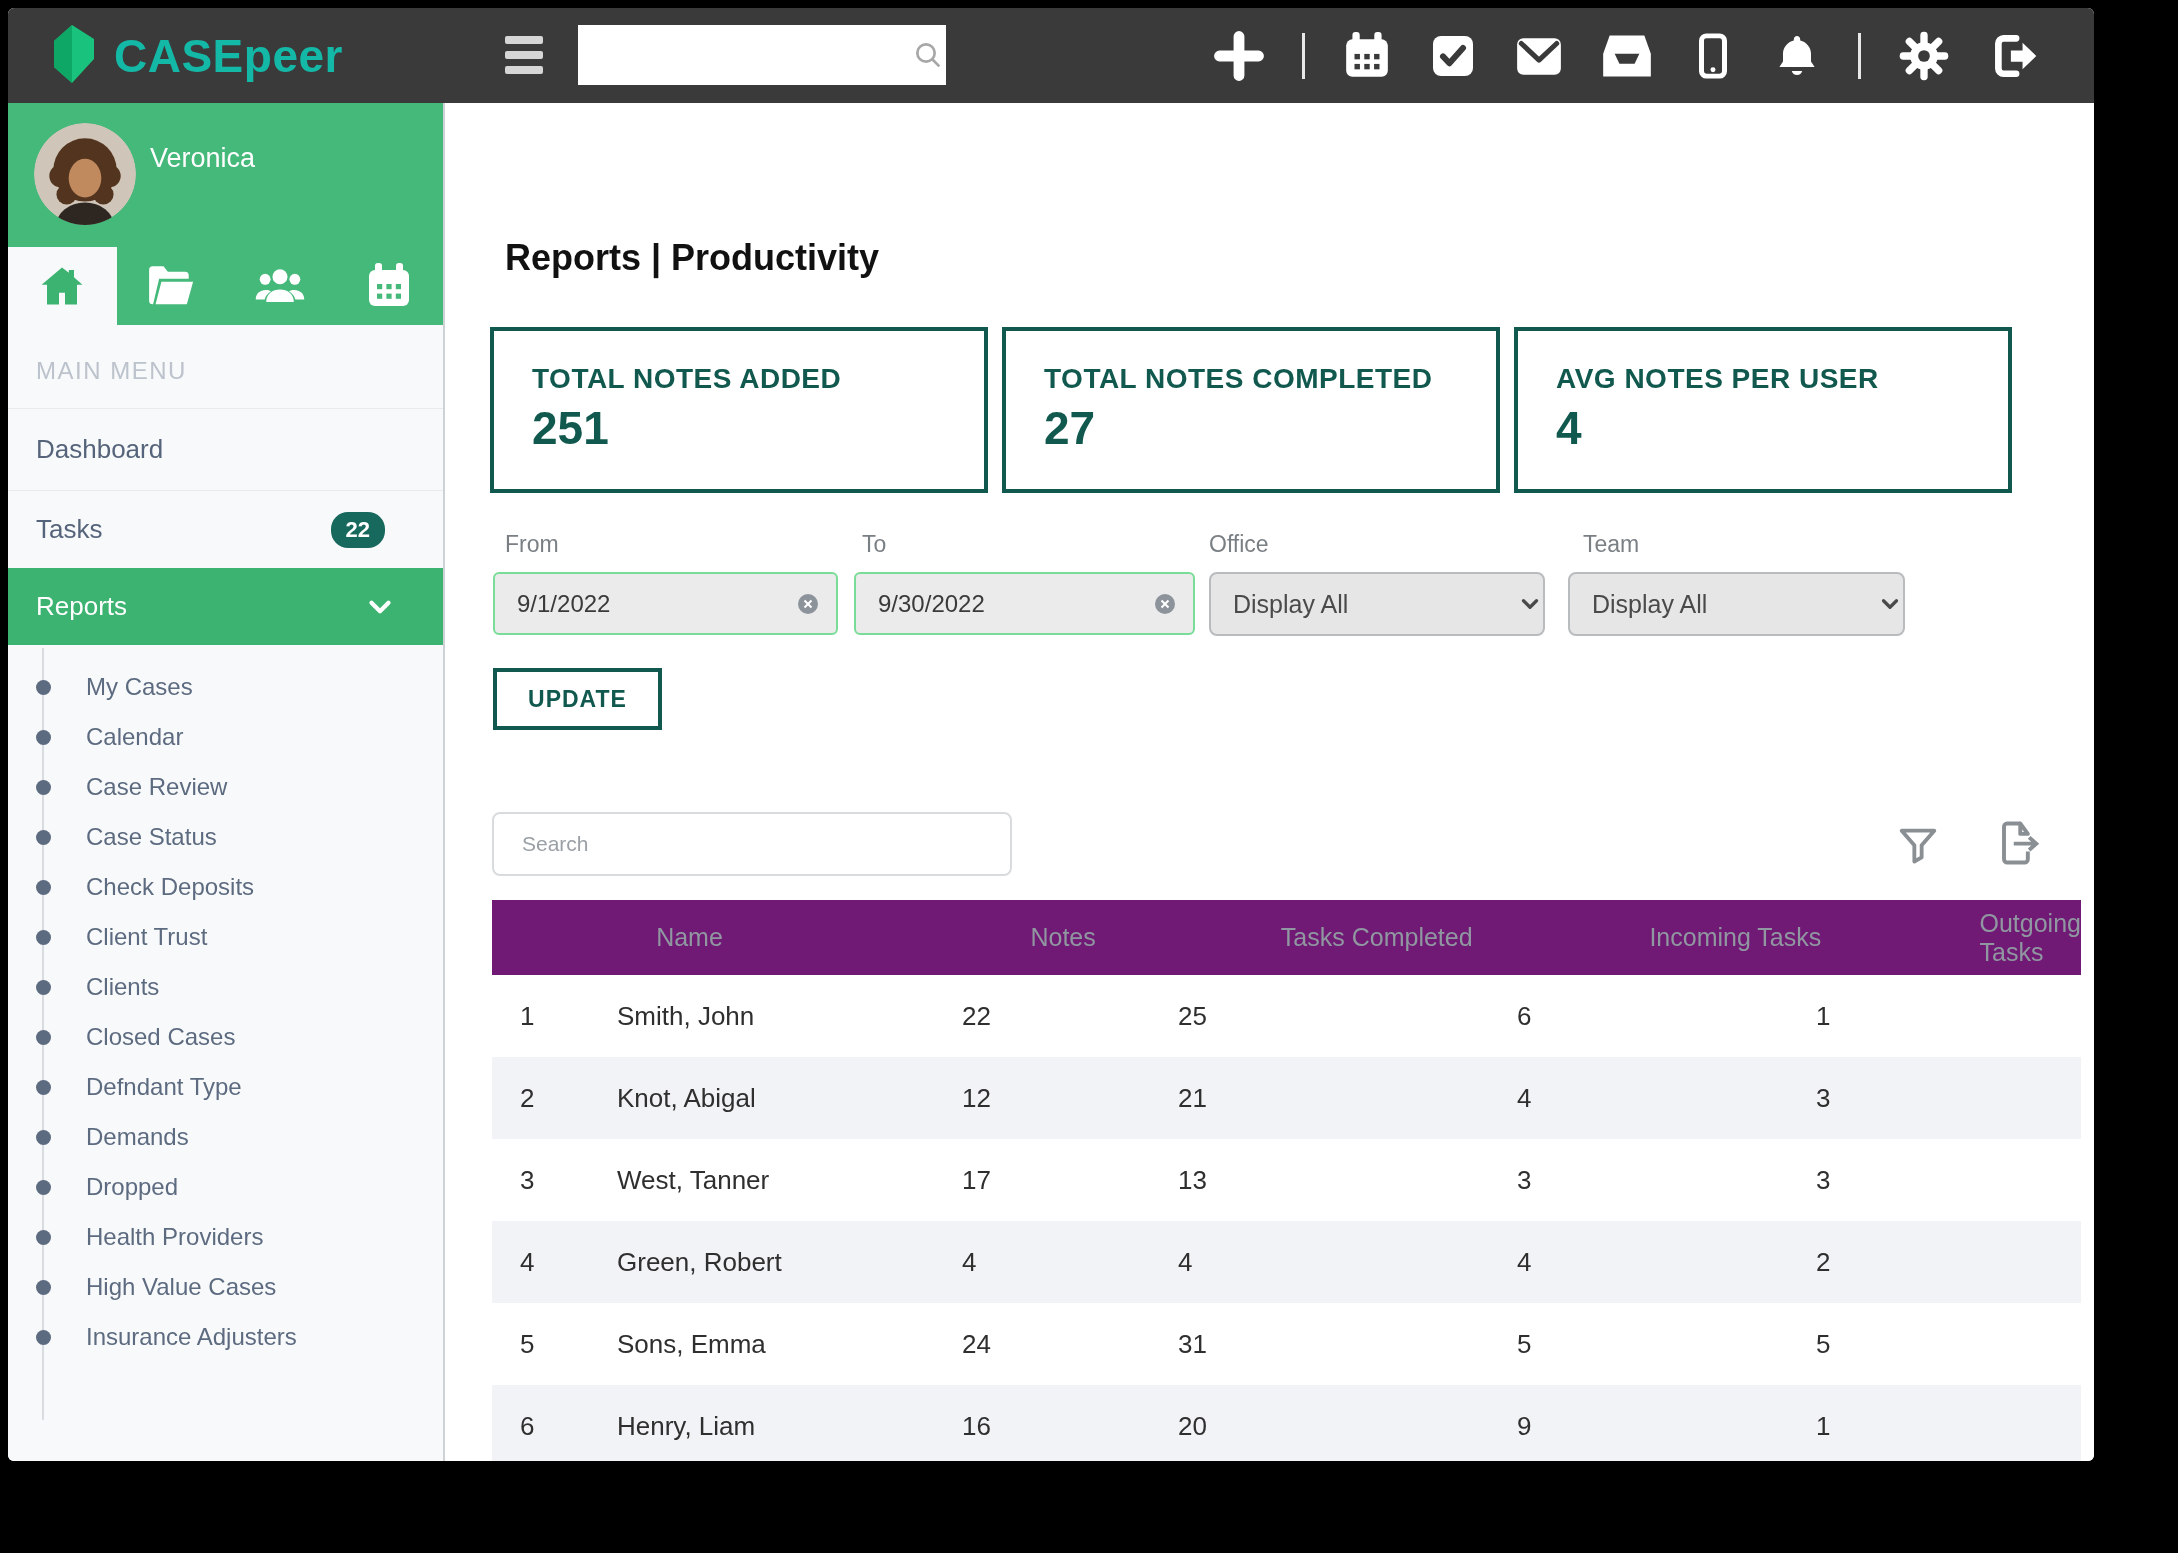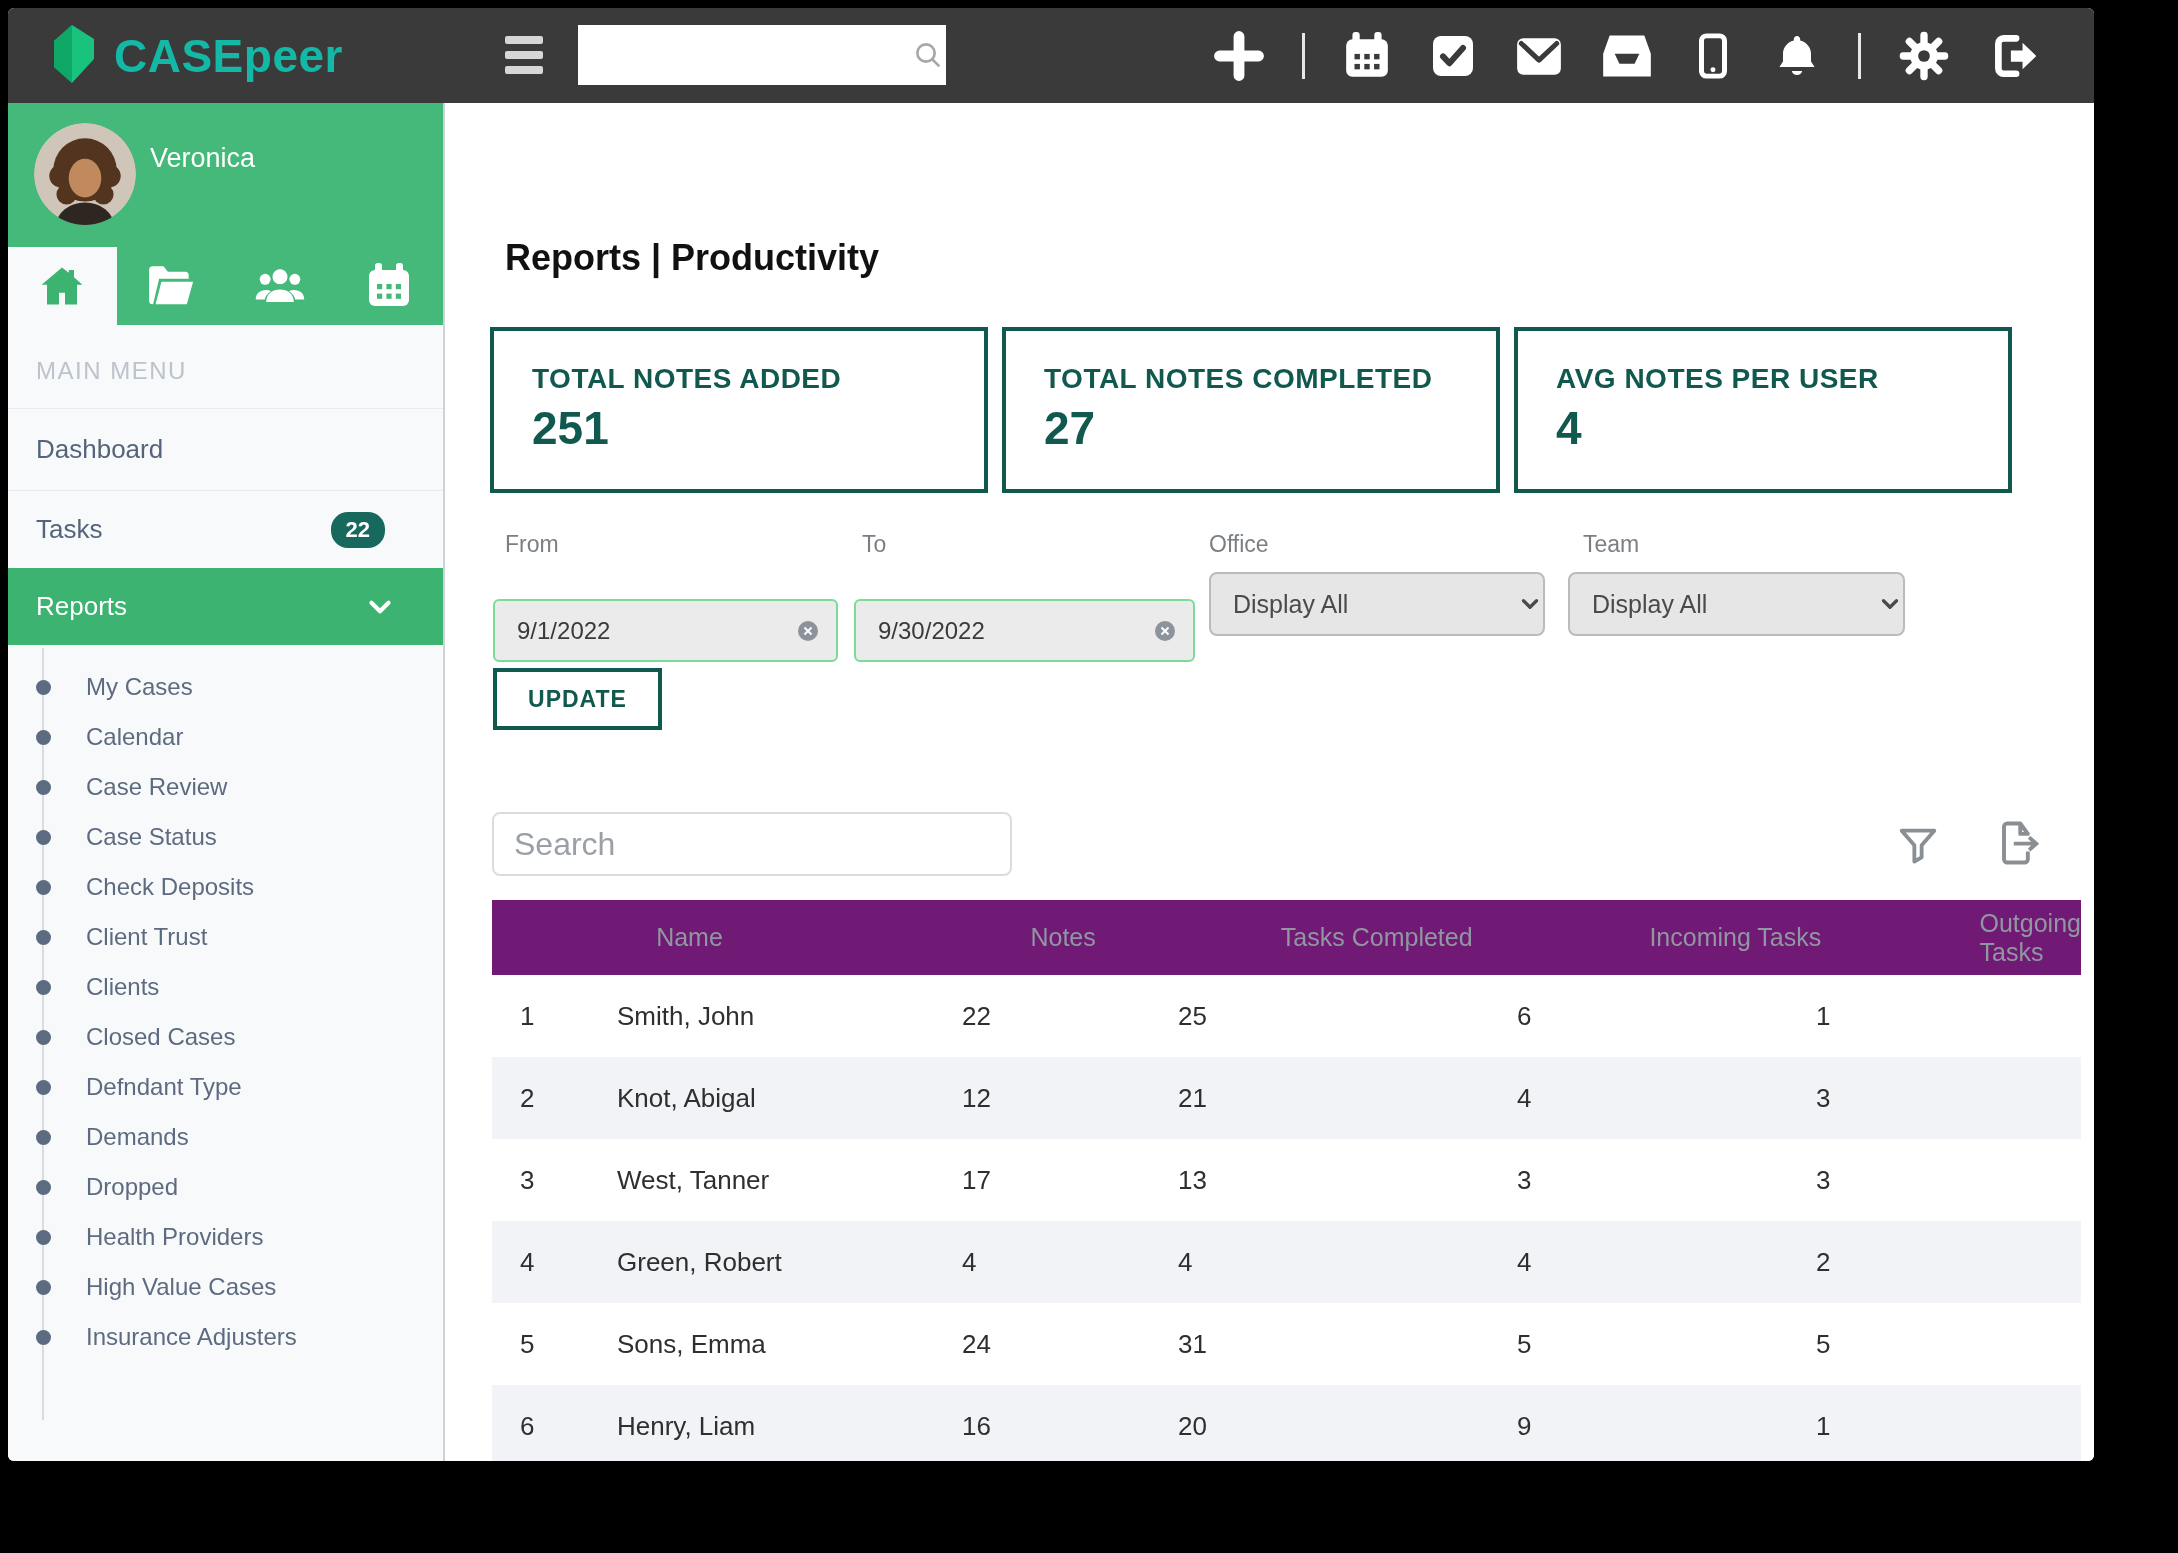--- a/index.html
+++ b/index.html
@@ -37,29 +37,29 @@
   .submenu-item .lbl{margin-left:35px;font-size:24px;color:#5d6b80;}
   
   .main{position:absolute;left:437px;top:95px;width:1649px;height:1358px;background:#fff;}
   .page-title{position:absolute;left:60px;top:135px;height:40px;line-height:40px;font-size:36px;font-weight:700;color:#111;}
   .cards{position:absolute;left:45px;top:224px;display:flex;gap:14px;}
   .card{width:498px;height:166px;border:4px solid #11594e;box-sizing:border-box;padding:32px 0 0 38px;}
   .card .c-label{color:#11594e;font-size:28px;font-weight:600;letter-spacing:.5px;}
   .card .c-value{color:#11594e;font-size:46px;font-weight:700;margin-top:6px;}
   .f-label{position:absolute;top:428px;height:28px;font-size:23px;color:#7a7f84;}
   .lab-from{left:60px;}.lab-to{left:417px;}.lab-office{left:764px;}.lab-team{left:1138px;}
-  .date-input{position:absolute;top:469px;height:63px;background:#ebebeb;border:2px solid #79dd97;border-radius:6px;box-sizing:border-box;display:flex;align-items:center;justify-content:space-between;padding:0 16px 0 22px;cursor:text;margin-top:27px;}
+  .date-input{position:absolute;top:469px;height:63px;background:#ebebeb;border:2px solid #79dd97;border-radius:6px;box-sizing:border-box;display:flex;align-items:center;justify-content:space-between;padding:0 16px 0 22px;cursor:text;}
   .in-from{left:48px;width:345px;}.in-to{left:409px;width:341px;}
   .date-input .val{font-size:24px;color:#3a3a3a;}
   .select{position:absolute;top:469px;height:64px;background:#e6e6e6;border:2px solid #b9bcbe;border-radius:8px;box-sizing:border-box;display:flex;align-items:center;justify-content:space-between;padding:0 0 0 22px;cursor:pointer;}
   .sel-office{left:764px;width:336px;}.sel-team{left:1123px;width:337px;}
   .select .val{font-size:25px;color:#4a4a4a;}
   .update-btn{position:absolute;left:48px;top:565px;width:169px;height:62px;background:#fff;border:4px solid #11594e;box-sizing:border-box;color:#11594e;font-size:23px;font-weight:700;letter-spacing:1px;display:flex;align-items:center;justify-content:center;cursor:pointer;}
   .tbl-search{position:absolute;left:47px;top:709px;width:520px;height:64px;border:2px solid #d9dcdf;border-radius:8px;box-sizing:border-box;}
-  .tbl-search input{width:100%;height:100%;border:none;outline:none;background:transparent;font-size:32px;color:#c2410c;padding:0 20px;box-sizing:border-box;}
+  .tbl-search input{width:100%;height:100%;border:none;outline:none;background:transparent;font-size:21px;color:#c2410c;padding:0 28px;box-sizing:border-box;}
   .tbl-search input::placeholder{color:#9aa0a6;}
   .icon-funnel{position:absolute;left:1450px;top:720px;cursor:pointer;}
   .icon-export{position:absolute;left:1546px;top:714px;cursor:pointer;}
   .table{position:absolute;left:47px;top:797px;width:1589px;}
   .t-head{display:flex;height:75px;background:#701a75;align-items:center;color:#9097a1;font-size:25px;gap:43px;}
   .t-row{display:flex;height:82px;align-items:center;color:#2f2f2f;font-size:26px;cursor:pointer;}
   .t-row.alt{background:#f2f3f6;}
   .c0{width:125px;padding-left:28px;box-sizing:border-box;}
   .c1{width:345px;}.c2{width:216px;}.c3{width:339px;}.c4{width:299px;}.c5{flex:1;}
 </style>

